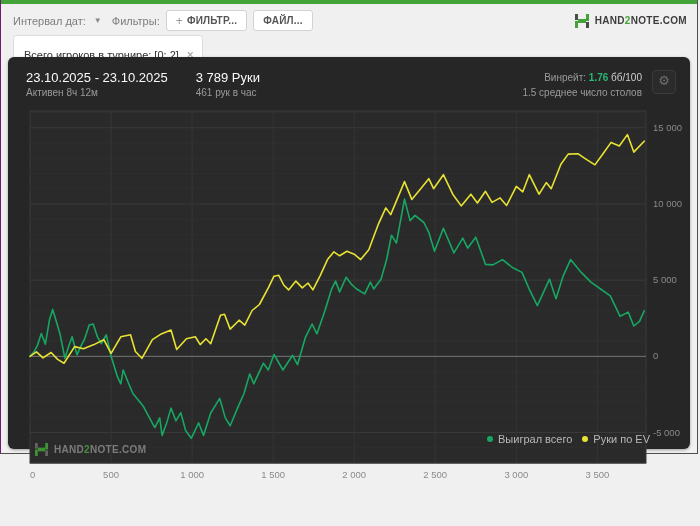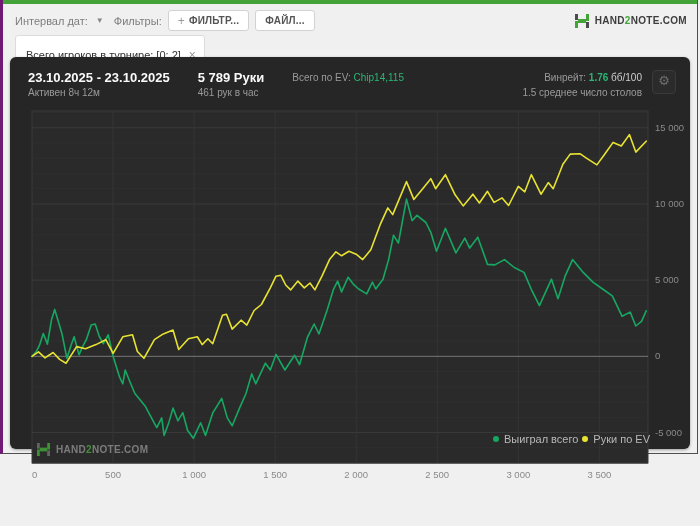--- a/index.html
+++ b/index.html
@@ -1,17 +1,17 @@
 <!DOCTYPE html>
 <html><head>
 <meta charset="utf-8">
 <style>
   html,body{margin:0;padding:0;}
   body{width:700px;height:526px;font-family:"Liberation Sans",sans-serif;background:#f0f0f0;overflow:hidden;}
-  .window{width:698px;height:454px;border-left:3px solid #701a75;border-right:1px solid #4f4f4f;border-bottom:1px solid #4f4f4f;box-sizing:border-box;background:#f0f0f0;position:relative;}
+  .window{width:698px;height:454px;border-left:1px solid #701a75;border-right:1px solid #4f4f4f;border-bottom:1px solid #4f4f4f;box-sizing:border-box;background:#f0f0f0;position:relative;}
   .green-strip{height:4px;background:#43a338;}
   
   .toolbar{display:flex;align-items:center;padding:6px 10px 4px 12px;gap:6px;}
   .tb-label{font-size:11px;color:#7d7d7d;}
   .tb-date{font-size:11px;color:#222;font-weight:bold;margin-left:2px;}
   .tb-caret{font-size:8px;color:#888;margin-left:2px;cursor:pointer;}
   .tb-filters-label{margin-left:4px;}
   .tb-btn{background:#fff;border:1px solid #d2d2d2;border-radius:3px;font-size:10px;font-weight:bold;color:#555;padding:4px 9px;letter-spacing:.2px;cursor:pointer;display:flex;align-items:center;gap:4px;font-family:"Liberation Sans",sans-serif;}
   .plus{color:#9a9a9a;font-weight:normal;font-size:12px;line-height:8px;}
   .tb-spacer{flex:1;}
@@ -19,31 +19,31 @@
   .brand-text{font-size:10px;font-weight:bold;color:#3d3d3d;letter-spacing:.3px;}
   .brand-text .g2{color:#43a338;}
   
   .tabrow{padding:0 0 0 12px;height:24px;display:flex;}
   .tab-chip{background:#fff;border:1px solid #dcdcdc;border-radius:3px 3px 0 0;display:flex;align-items:center;gap:8px;padding:16px 8px 0 10px;font-size:11px;color:#333;height:24px;box-sizing:border-box;}
   .tab-close{color:#9a9a9a;font-size:12px;cursor:pointer;}
   
   .panel{position:absolute;left:7px;right:7px;top:57px;bottom:4px;background:#262626;border-radius:6px;box-shadow:0 1px 3px rgba(0,0,0,.35);}
   .panel-header{display:flex;align-items:flex-start;padding:13px 14px 0 18px;}
   .ph-col{margin-right:28px;}
-  .ph-main{font-size:13px;font-weight:bold;color:#fafafa;line-height:15px;}
+  .ph-main{font-size:13px;font-weight:normal;color:#fafafa;line-height:15px;}
   .ph-sub{font-size:10px;color:#9a9a9a;line-height:15px;}
   .ph-right{margin-left:auto;text-align:right;margin-right:10px;}
   .won-col{text-align:right;}
   .chipval{color:#2bb673;}
   .wr-val{color:#2bb673;font-weight:bold;}
   .wr-units{color:#cfcfcf;}
   .gear-btn{width:22px;height:22px;border:1px solid #3a3a3a;border-radius:4px;background:#2b2b2b;color:#6d6d6d;font-size:13px;line-height:20px;text-align:center;cursor:pointer;}
   
   .chart-wrap{position:absolute;left:10px;right:4px;top:50px;bottom:0;}
-  .legend{position:absolute;right:36px;bottom:4px;display:flex;gap:4px;align-items:center;}
+  .legend{position:absolute;right:36px;bottom:4px;display:flex;gap:10px;align-items:center;}
   .legend-item{display:flex;align-items:center;gap:5px;font-size:11px;color:#b8b8b8;cursor:pointer;}
   .dot{width:6px;height:6px;border-radius:50%;}
   .watermark{position:absolute;left:16px;top:336px;display:flex;align-items:center;gap:5px;opacity:.85;}
   .wm-text{font-size:10px;font-weight:bold;color:#8a8a8a;letter-spacing:.3px;}
   .wm-text .g2{color:#43a338;}
 </style>
 </head>
 <body>
 
 <div class="window">
@@ -80,25 +80,24 @@
     </div>
   </div>
 
   <div class="panel">
     <div class="panel-header">
       <div class="ph-col">
         <div class="ph-main">23.10.2025 - 23.10.2025</div>
         <div class="ph-sub">Активен 8ч 12м</div>
       </div>
       <div class="ph-col">
-        <div class="ph-main">5 789 Руки</div>
+        <div class="ph-main">3 789 Руки</div>
         <div class="ph-sub">461 рук в час</div>
       </div>
       <div class="ph-col won-col">
-        <div class="ph-sub"><span>Всего по EV:</span> <span class="chipval">Chip14,115</span></div>
       </div>
       <div class="ph-right">
         <div class="ph-sub"><span>Винрейт:</span> <span class="wr-val">1.76</span> <span class="wr-units">бб/100</span></div>
         <div class="ph-sub">1.5 среднее число столов</div>
       </div>
       <div class="gear-btn">⚙</div>
     </div>
 
     <div class="chart-wrap">
       <svg id="chart-svg" width="672" height="392" viewBox="0 0 672 392">

